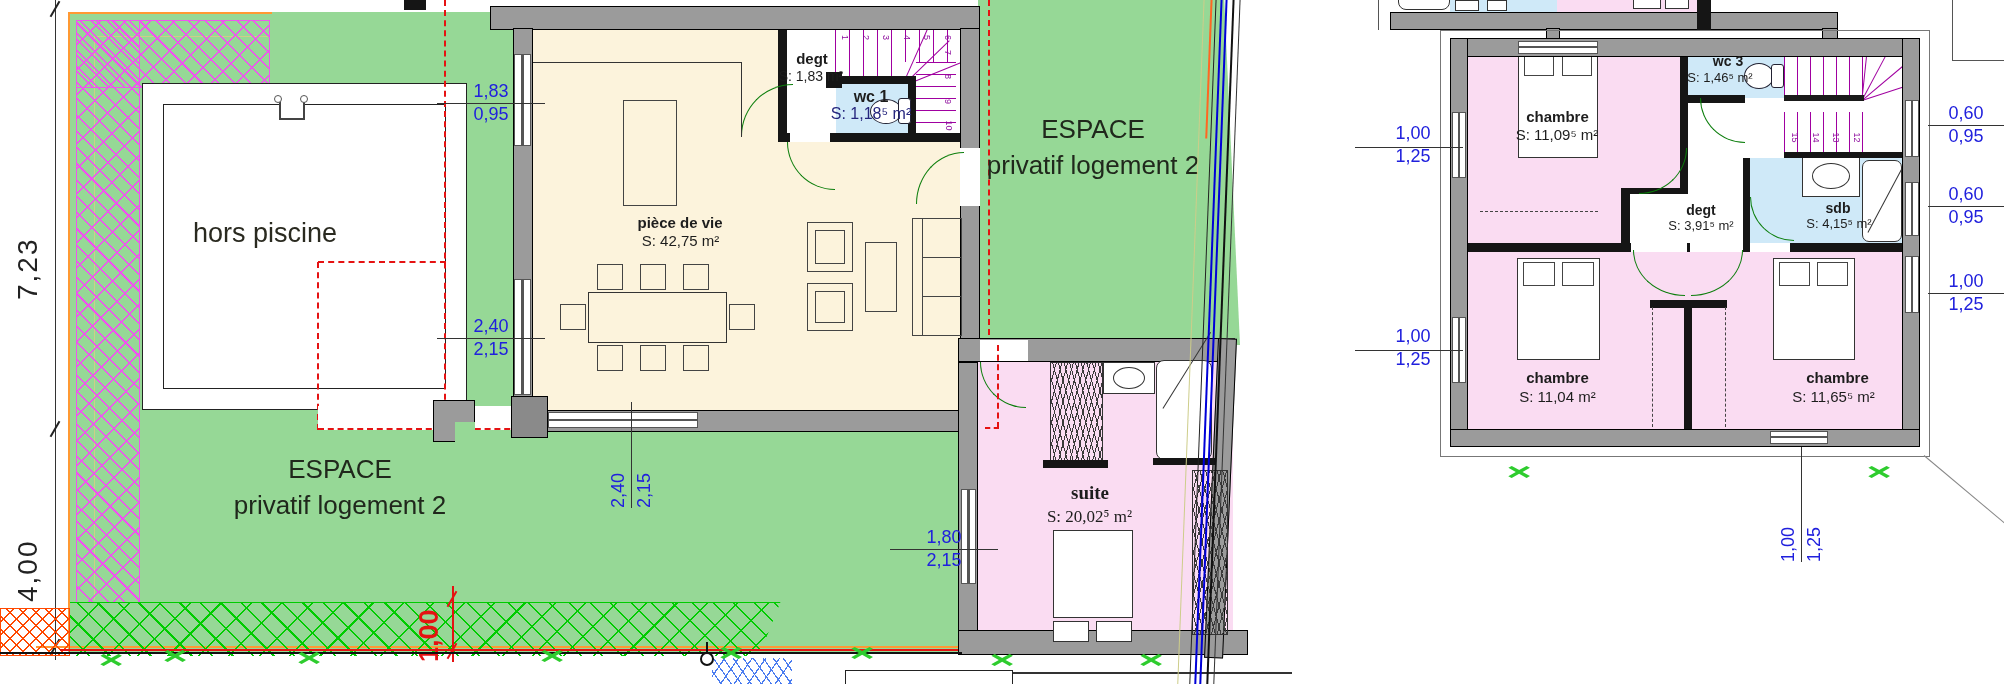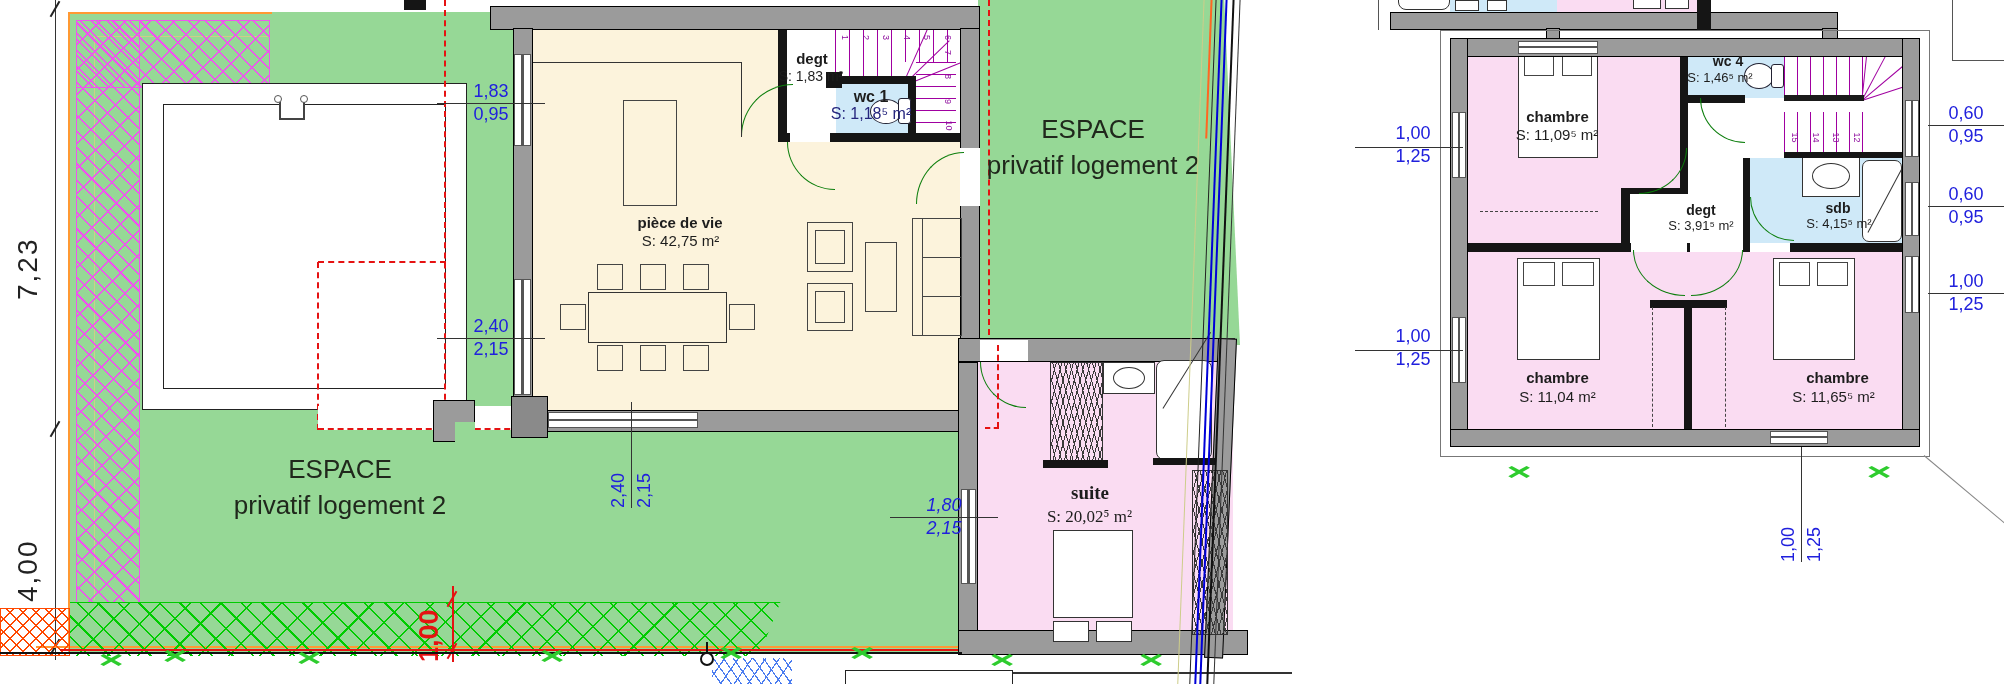--- a/index.html
+++ b/index.html
@@ -101,20 +101,21 @@
   <div class="a" style="left:94px;top:36px;width:174px;height:1px;background:#cdcd8a;"></div>
 
   <div class="a hatch-pink" style="left:76px;top:20px;width:194px;height:68px;"></div>
   <div class="a hatch-pink" style="left:76px;top:20px;width:64px;height:583px;"></div>
 
   <div class="a" style="left:142px;top:83px;width:325px;height:327px;background:#fff;border:1.6px solid #222;"></div>
   <div class="a furn2" style="left:163px;top:104px;width:283px;height:285px;border-color:#222;"></div>
   <div class="a" style="left:279px;top:101px;width:26px;height:19px;border:2.5px solid #444;border-top:none;background:#fff;"></div>
   <div class="a" style="left:274px;top:95px;width:8px;height:8px;border:1.5px solid #555;border-radius:50%;background:#fff;"></div>
   <div class="a" style="left:300px;top:95px;width:8px;height:8px;border:1.5px solid #555;border-radius:50%;background:#fff;"></div>
+  <div class="a poollabel" style="left:165px;top:218px;width:200px;text-align:center;">hors piscine</div>
 
   <div class="a dashv" style="left:444px;top:0;height:430px;"></div>
   <div class="a dashv" style="left:317px;top:262px;height:168px;"></div>
   <div class="a dashh" style="left:318px;top:261px;width:128px;"></div>
   <div class="a" style="left:318px;top:406px;width:202px;height:24px;background:#fff;"></div>
   <div class="a dashh" style="left:318px;top:428px;width:202px;"></div>
   <div class="a dashv" style="left:988px;top:0;height:345px;"></div>
 
   <div class="a wall" style="left:433px;top:400px;width:42px;height:42px;"></div>
   <div class="a garden" style="left:455px;top:422px;width:20px;height:20px;"></div>
@@ -241,21 +242,21 @@
   <div class="a dim" style="left:437px;top:317px;width:108px;">
     <span>2,40</span>
     <i class="ln"></i>
     <span>2,15</span>
   </div>
   <div class="a dimv" style="left:608px;top:402px;height:106px;">
     <span class="vtext">2,40</span>
     <i class="lnv"></i>
     <span class="vtext">2,15</span>
   </div>
-  <div class="a dim" style="left:890px;top:496px;width:108px;font-style:italic;">
+  <div class="a dim" style="left:890px;top:528px;width:108px;">
     <span>1,80</span>
     <i class="ln"></i>
     <span>2,15</span>
   </div>
 
   <div class="a hatch-green" style="left:70px;top:602px;width:714px;height:54px;"></div>
   <div class="a hatch-orange" style="left:0;top:608px;width:70px;height:48px;"></div>
   <div class="a" style="left:452px;top:586px;width:1.5px;height:76px;background:var(--red);"></div>
   <div class="a rslash" style="left:443px;top:598px;"></div>
   <div class="a rslash" style="left:443px;top:650px;"></div>
@@ -374,21 +375,21 @@
   <div class="a winh" style="left:1770px;top:431px;width:58px;height:13px;"></div>
 
   <div class="a arc bl" style="left:1700px;top:98px;width:45px;height:45px;"></div>
   <div class="a arc br" style="left:1639px;top:148px;width:48px;height:46px;"></div>
   <div class="a arc bl" style="left:1633px;top:250px;width:52px;height:46px;"></div>
   <div class="a arc br" style="left:1691px;top:250px;width:52px;height:46px;"></div>
   <div class="a arc bl" style="left:1750px;top:197px;width:44px;height:44px;"></div>
 
   <div class="a rlabel rname" style="left:1510px;top:108px;width:95px;font-size:15px;">chambre</div>
   <div class="a rlabel" style="left:1496px;top:126px;width:122px;font-size:15px;">S: 11,09⁵ m²</div>
-  <div class="a rlabel rname" style="left:1697px;top:53px;width:62px;font-size:14px;">wc 4</div>
+  <div class="a rlabel rname" style="left:1697px;top:53px;width:62px;font-size:14px;">wc 3</div>
   <div class="a rlabel" style="left:1680px;top:70px;width:80px;font-size:13px;">S: 1,46⁵ m²</div>
   <div class="a rlabel rname" style="left:1672px;top:202px;width:58px;font-size:14px;">degt</div>
   <div class="a rlabel" style="left:1657px;top:218px;width:88px;font-size:13px;">S: 3,91⁵ m²</div>
   <div class="a rlabel rname" style="left:1810px;top:200px;width:56px;font-size:14px;">sdb</div>
   <div class="a rlabel" style="left:1794px;top:216px;width:90px;font-size:13px;">S: 4,15⁵ m²</div>
   <div class="a rlabel rname" style="left:1510px;top:369px;width:95px;font-size:15px;">chambre</div>
   <div class="a rlabel" style="left:1500px;top:388px;width:115px;font-size:15px;">S: 11,04 m²</div>
   <div class="a rlabel rname" style="left:1790px;top:369px;width:95px;font-size:15px;">chambre</div>
   <div class="a rlabel" style="left:1776px;top:388px;width:115px;font-size:15px;">S: 11,65⁵ m²</div>
 

